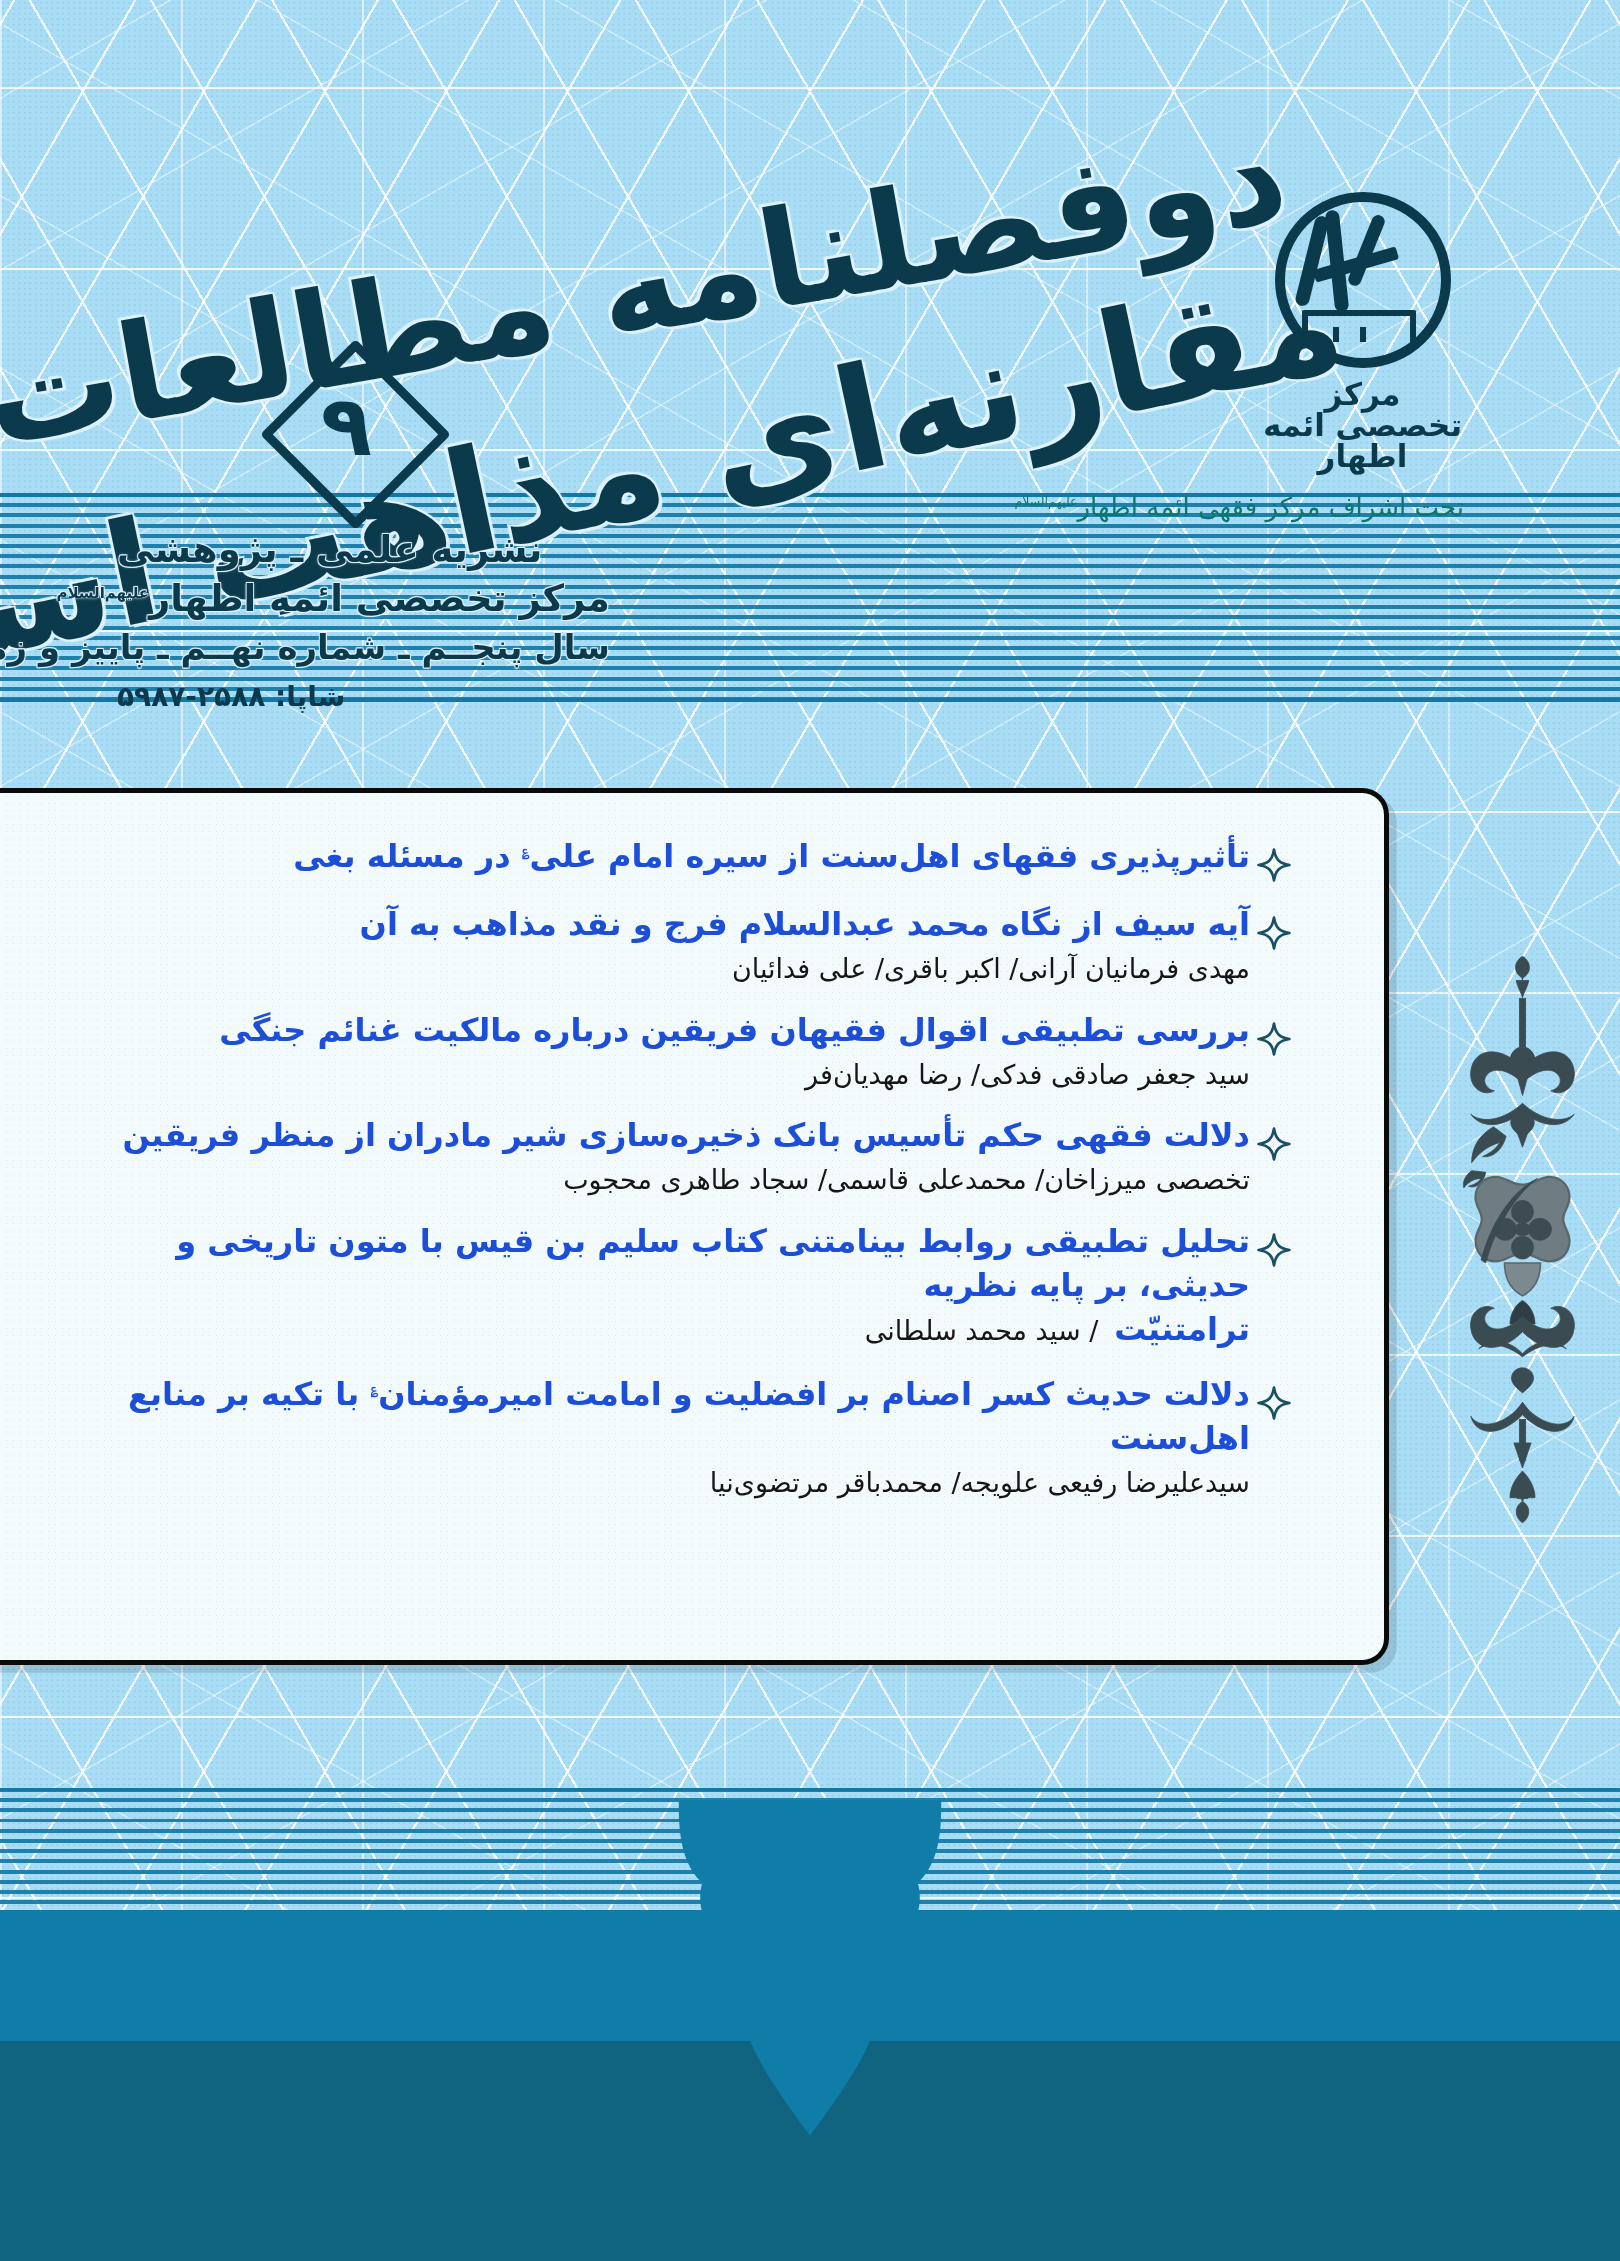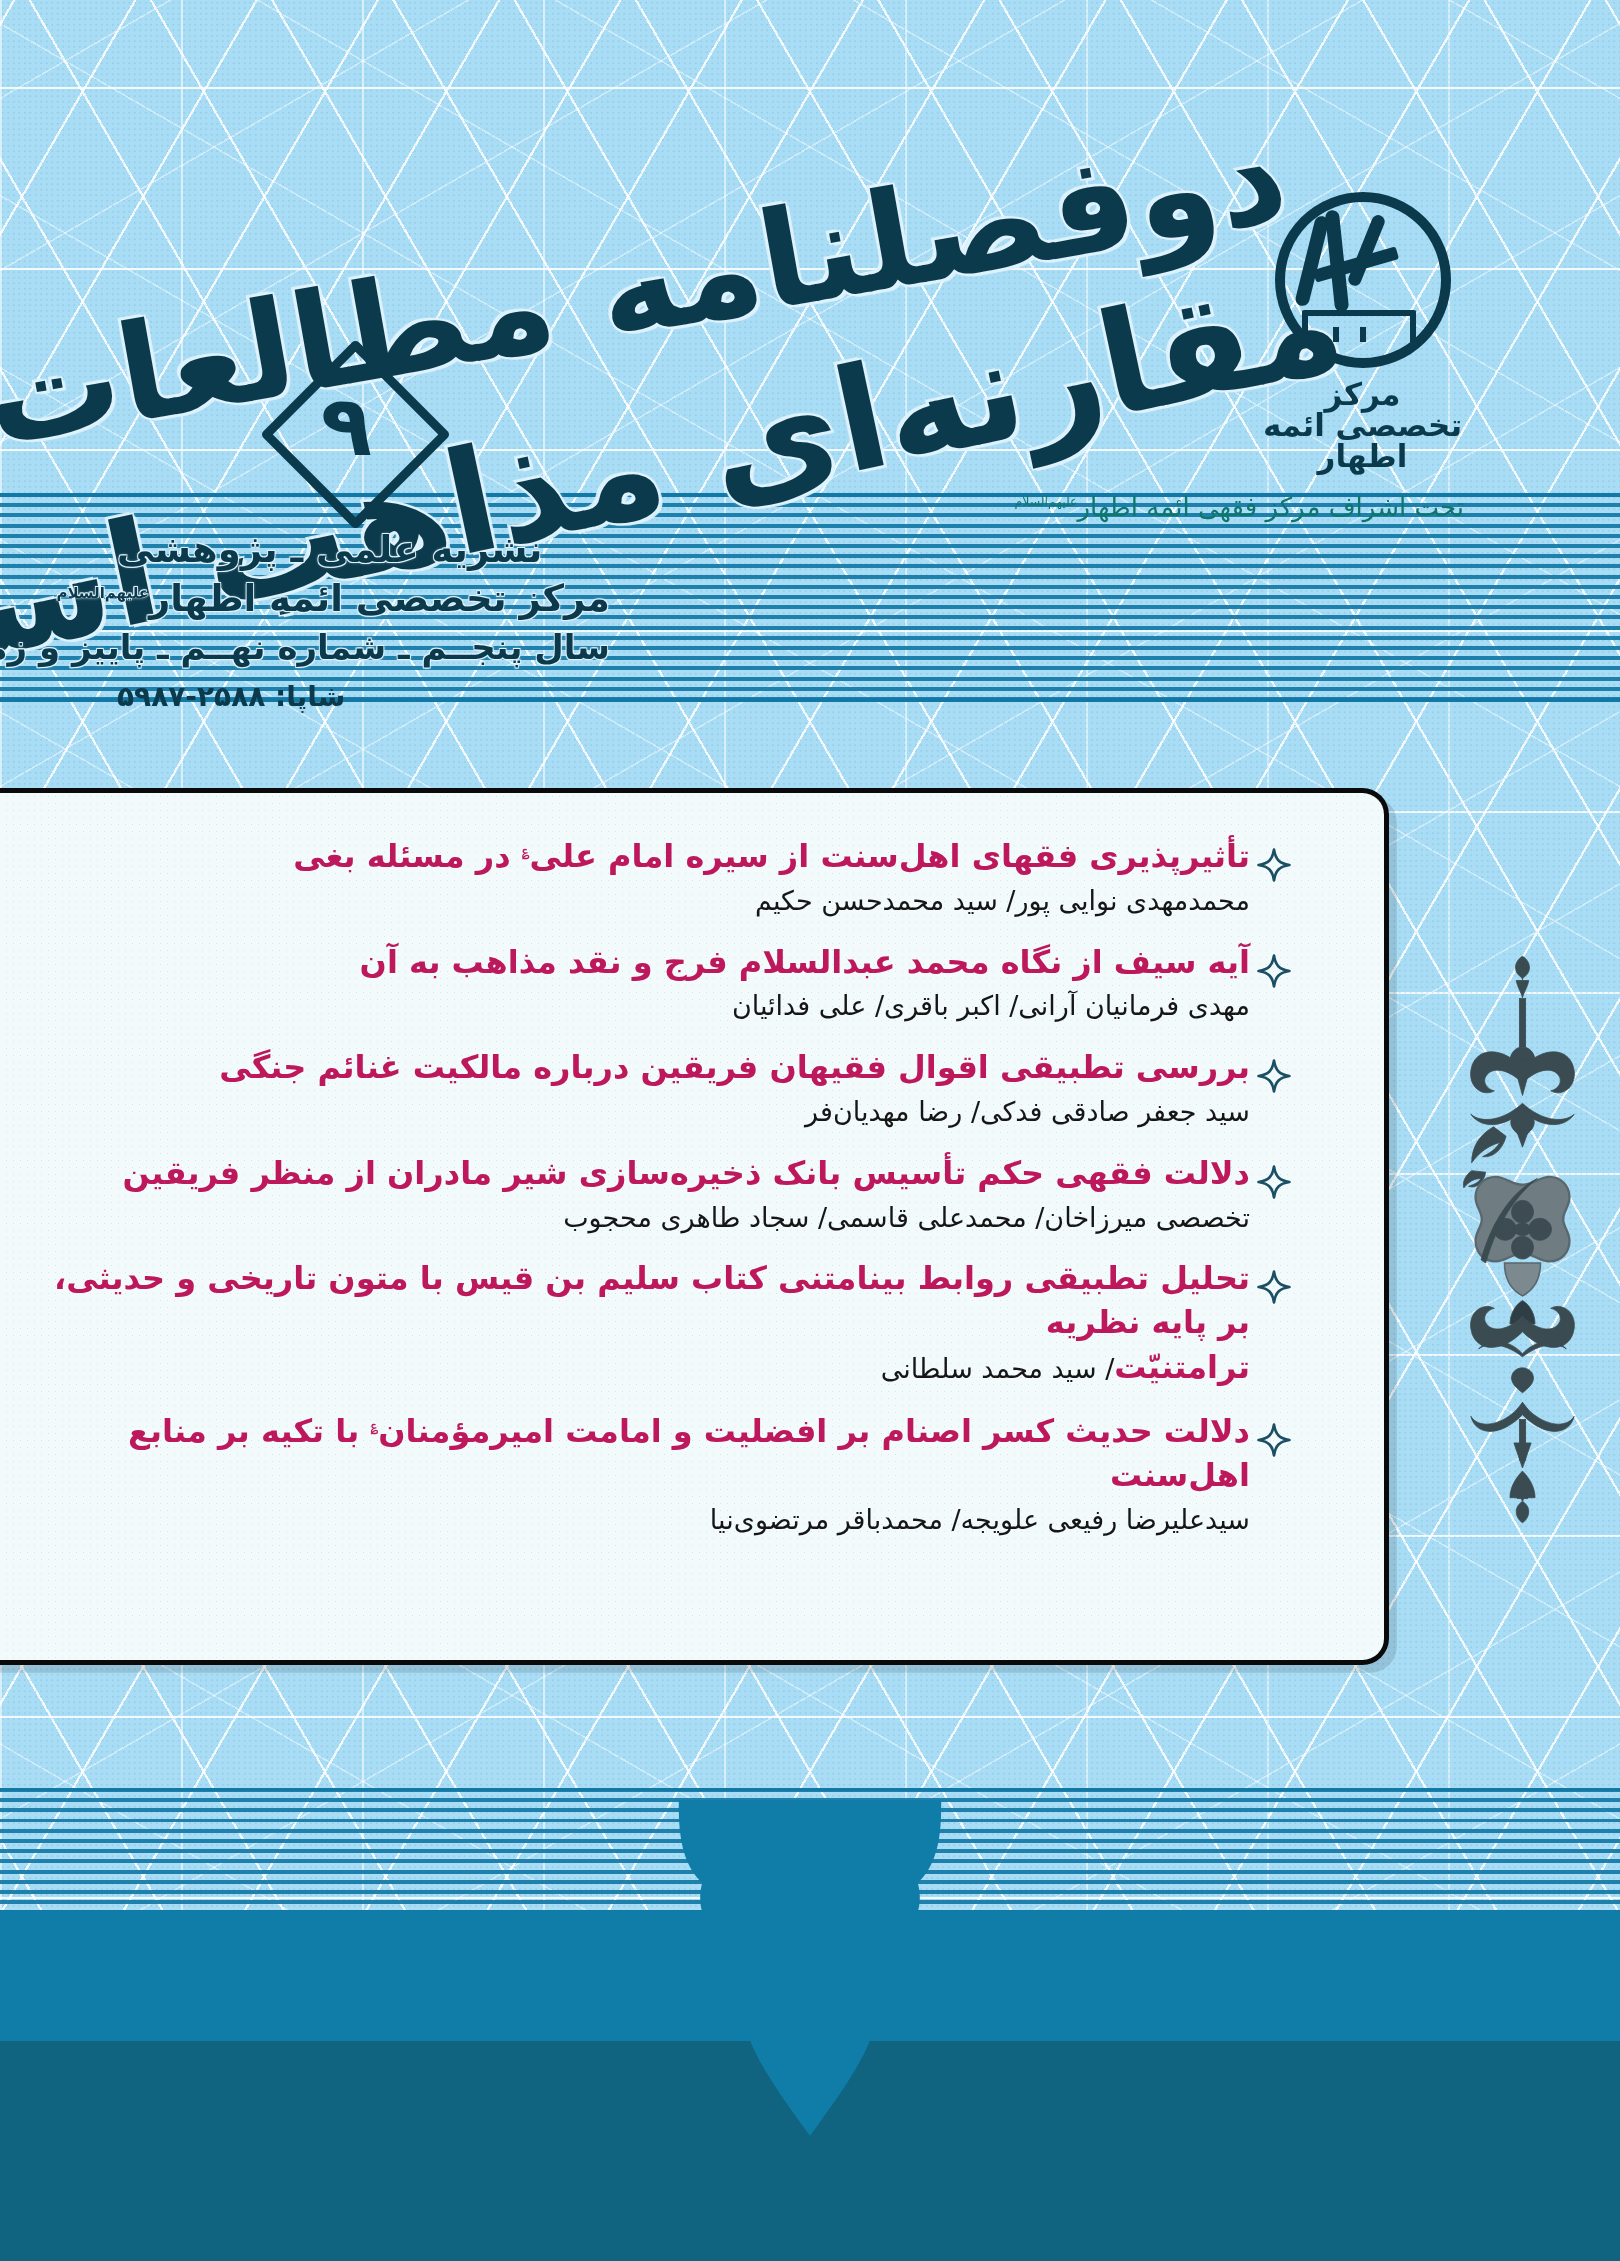--- a/index.html
+++ b/index.html
@@ -184,22 +184,23 @@
     display:flex;align-items:flex-start;
     margin-bottom:20.3px;
   }
   .art-marker{
     flex:0 0 auto;width:48px;padding-top:14px;
     text-align:center;
   }
   .art-marker svg{display:block;margin:0 auto;}
   .art-body{flex:1 1 auto;text-align:right;}
   .art-title{
-    font-size:32px;font-weight:bold;color:#be185d;
+    font-size:32px;font-weight:bold;color:#1d4ed8;
     line-height:1.38;
+    margin-left:16px;
   }
   .art-title sup{font-size:13.3px;vertical-align:super;font-weight:normal;}
   .art-authors{
     font-size:27px;color:#161616;margin-top:4.7px;line-height:1.35;
   }
 
   
   #ornament{
     position:absolute;right:23.5px;top:950px;
     width:149px;height:579px;
@@ -280,21 +281,20 @@
     <div id="contents-list">
 
       <div class="article">
         <div class="art-marker">
           <svg width="34" height="34" viewBox="0 0 44 44">
             <path d="M22 2 C24 15 29 20 42 22 C29 24 24 29 22 42 C20 29 15 24 2 22 C15 20 20 15 22 2 Z" fill="none" stroke="#1b4f63" stroke-width="3.4" stroke-linejoin="round"></path>
           </svg>
         </div>
         <div class="art-body">
           <div class="art-title"><span>تأثیرپذیری فقهای اهل‌سنت از سیره امام علی</span><sup>؏</sup><span> در مسئله بغی</span></div>
-          <div class="art-authors">محمدمهدی نوایی پور/ سید محمدحسن حکیم</div>
         </div>
       </div>
 
       <div class="article">
         <div class="art-marker">
           <svg width="34" height="34" viewBox="0 0 44 44">
             <path d="M22 2 C24 15 29 20 42 22 C29 24 24 29 22 42 C20 29 15 24 2 22 C15 20 20 15 22 2 Z" fill="none" stroke="#1b4f63" stroke-width="3.4" stroke-linejoin="round"></path>
           </svg>
         </div>
         <div class="art-body">

